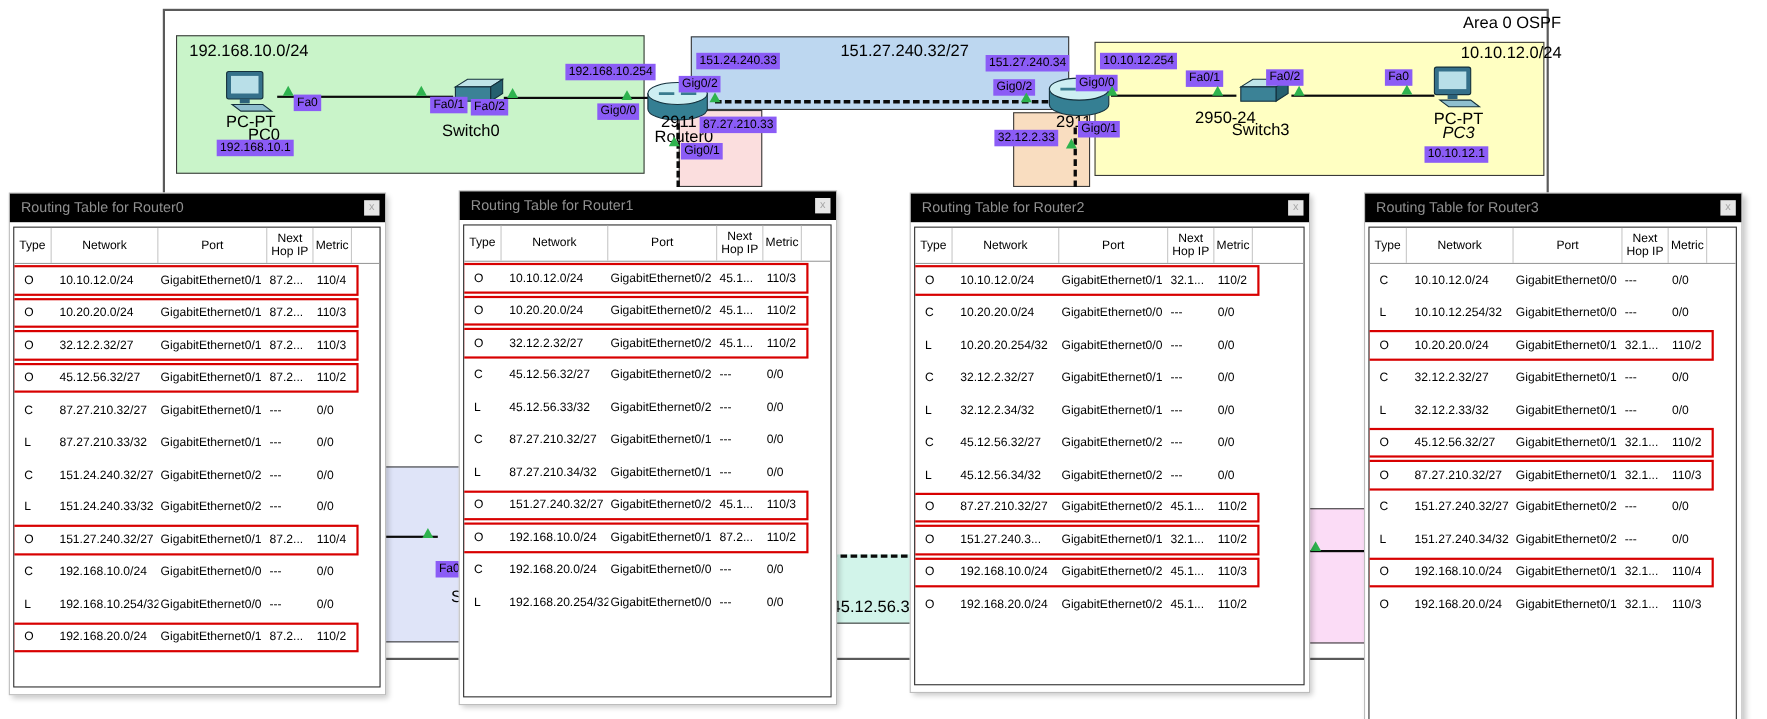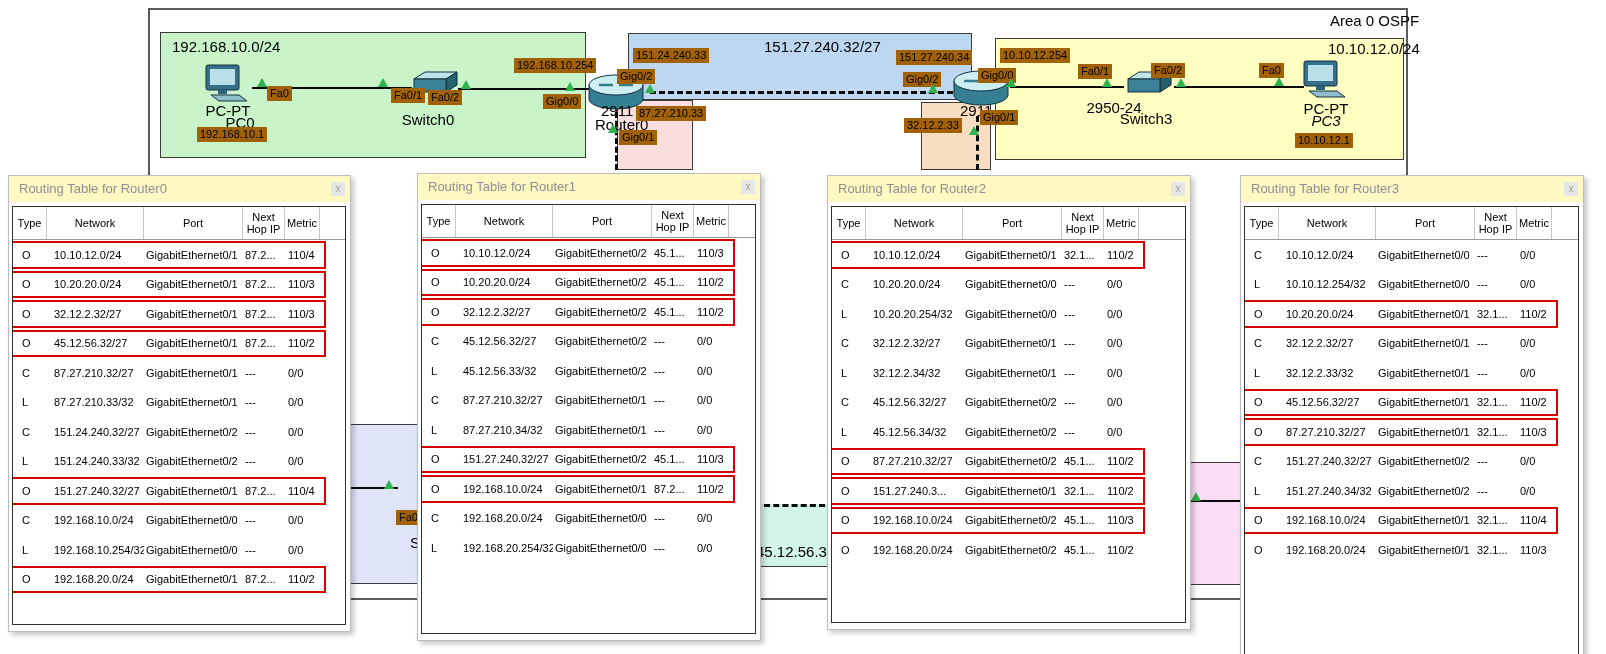--- a/index.html
+++ b/index.html
@@ -2,34 +2,34 @@
 <html><head>
 <meta charset="utf-8">
 <style>
   * { margin:0; padding:0; box-sizing:border-box; }
   body { width:1606px; height:654px; position:relative; overflow:hidden; background:#fff;
          font-family:"Liberation Sans", sans-serif; color:#000; }
   .abs { position:absolute; }
   
   .canvas { border:2px solid #5a5a5a; background:#fff; }
   .snetbox { border:1px solid #3a3a3a; }
-  .lbl { position:absolute; background:#a16207; padding:0 3px; font-size:11px; line-height:15px;
+  .lbl { position:absolute; background:#8b5cf6; padding:0 3px; font-size:11px; line-height:15px;
          white-space:nowrap; z-index:5; }
   .txt { position:absolute; font-size:15px; line-height:13px; white-space:nowrap; z-index:4; }
   .ctr { text-align:center; }
   .link { position:absolute; height:0; border-top:2px solid #0a0a0a; z-index:2; }
   .dlink { position:absolute; height:0; border-top:3px dashed #0a0a0a; z-index:2; }
   .vdash { position:absolute; width:0; border-left:3px dashed #0a0a0a; z-index:2; }
   .arr { position:absolute; width:0; height:0; border-left:5px solid transparent;
          border-right:5px solid transparent; border-bottom:9px solid #2eb34e; z-index:6; }
   .dev { position:absolute; z-index:3; }
   
   .rt-window { position:absolute; background:#fff; border:1px solid #bdbdbd;
                box-shadow:3px 3px 5px rgba(0,0,0,0.22); z-index:10; }
-  .rt-titlebar { height:26px; background:#fef9c3; position:relative; }
+  .rt-titlebar { height:26px; background:#000000; position:relative; }
   .rt-title { font-size:13px; color:#8f8f8f; line-height:26px; padding-left:10px; }
   .rt-close { position:absolute; top:6px; right:5px; width:14px; height:14px; background:#e6e6e6;
               color:#a5a5a5; font-size:10px; line-height:14px; text-align:center; cursor:default; }
   .rt-table { position:absolute; left:3px; right:4px; top:30px; bottom:6px;
               border:1px solid #2f2f2f; background:#fff; overflow:hidden; }
   .rt-head { height:33px; display:flex; border-bottom:1px solid #9c9c9c; }
   .hcell { display:flex; align-items:center; justify-content:center; text-align:center;
            font-size:11px; line-height:12px; border-right:1px solid #c8c8c8; }
   .hfill { flex:1; }
   .rt-body { }

